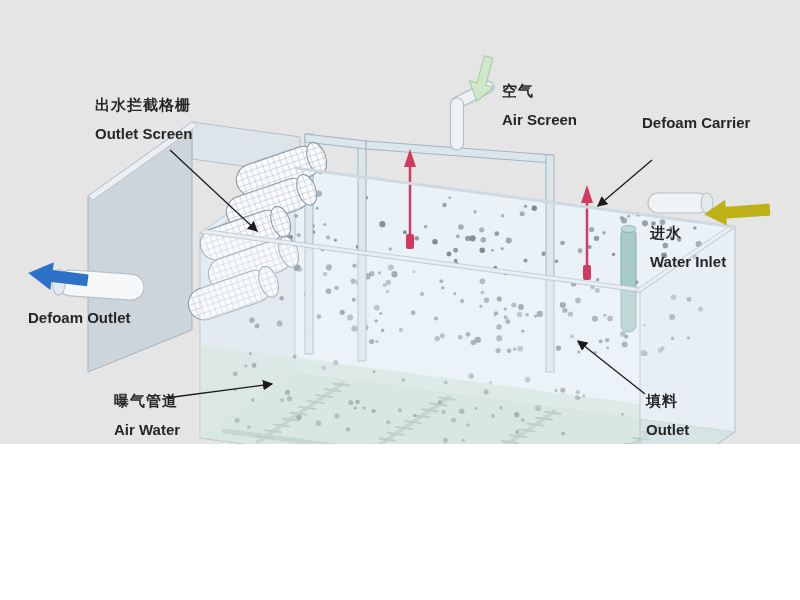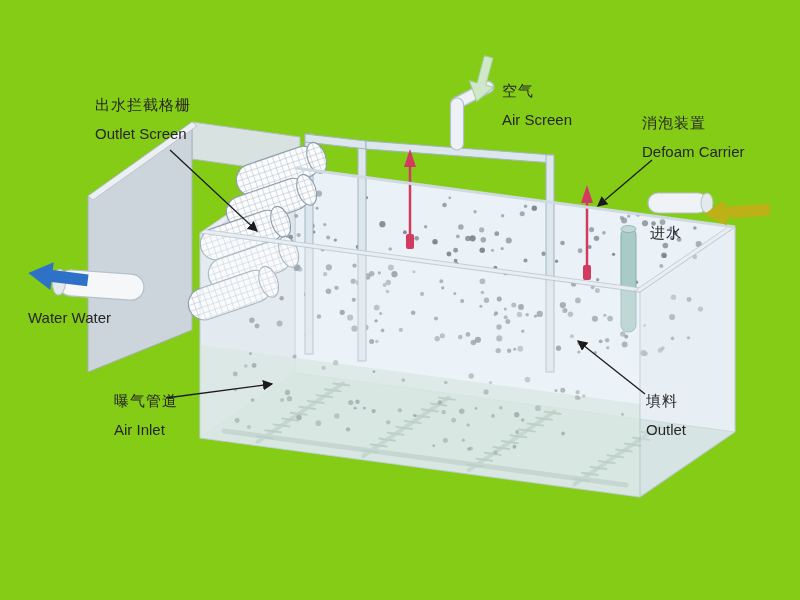--- a/index.html
+++ b/index.html
@@ -1,17 +1,17 @@
 <!DOCTYPE html>
 <html><head>
 <meta charset="utf-8">
 <style>
   html,body{margin:0;padding:0;background:#ffffff;}
-  #stage{position:relative;width:800px;height:600px;background:#84cc16;overflow:hidden;
-         font-family:"Liberation Sans","DejaVu Sans",sans-serif;}
+  #stage{position:relative;width:800px;height:444px;background:#e5e5e5;overflow:hidden;
+         font-family:"Liberation Sans","DejaVu Sans",sans-serif;font-weight:bold;}
   svg{position:absolute;left:0;top:0;}
   .label{position:absolute;font-size:15px;color:#262626;line-height:29px;white-space:nowrap;}
   .label .zh{letter-spacing:1px;}
 </style>
 </head>
 <body>
 
 <div id="stage">
 
 <svg width="800" height="600" viewBox="0 0 800 600">
@@ -451,35 +451,35 @@
   <div class="zh">出水拦截格栅</div>
   <div class="en">Outlet Screen</div>
 </div>
 
 <div class="label" style="left:502px;top:76px">
   <div class="zh">空气</div>
   <div class="en">Air Screen</div>
 </div>
 
 <div class="label" style="left:642px;top:108px">
-  <div class="zh">消泡装置</div>
   <div class="en">Defoam Carrier</div>
 </div>
 
 <div class="label" style="left:650px;top:218px">
   <div class="zh">进水</div>
+  <div class="en">Water Inlet</div>
 </div>
 
 <div class="label" style="left:28px;top:303px">
-  <div class="en">Water Water</div>
+  <div class="en">Defoam Outlet</div>
 </div>
 
 <div class="label" style="left:114px;top:386px">
   <div class="zh">曝气管道</div>
-  <div class="en">Air Inlet</div>
+  <div class="en">Air Water</div>
 </div>
 
 <div class="label" style="left:646px;top:386px">
   <div class="zh">填料</div>
   <div class="en">Outlet</div>
 </div>
 
 </div>
 
 </body></html>

